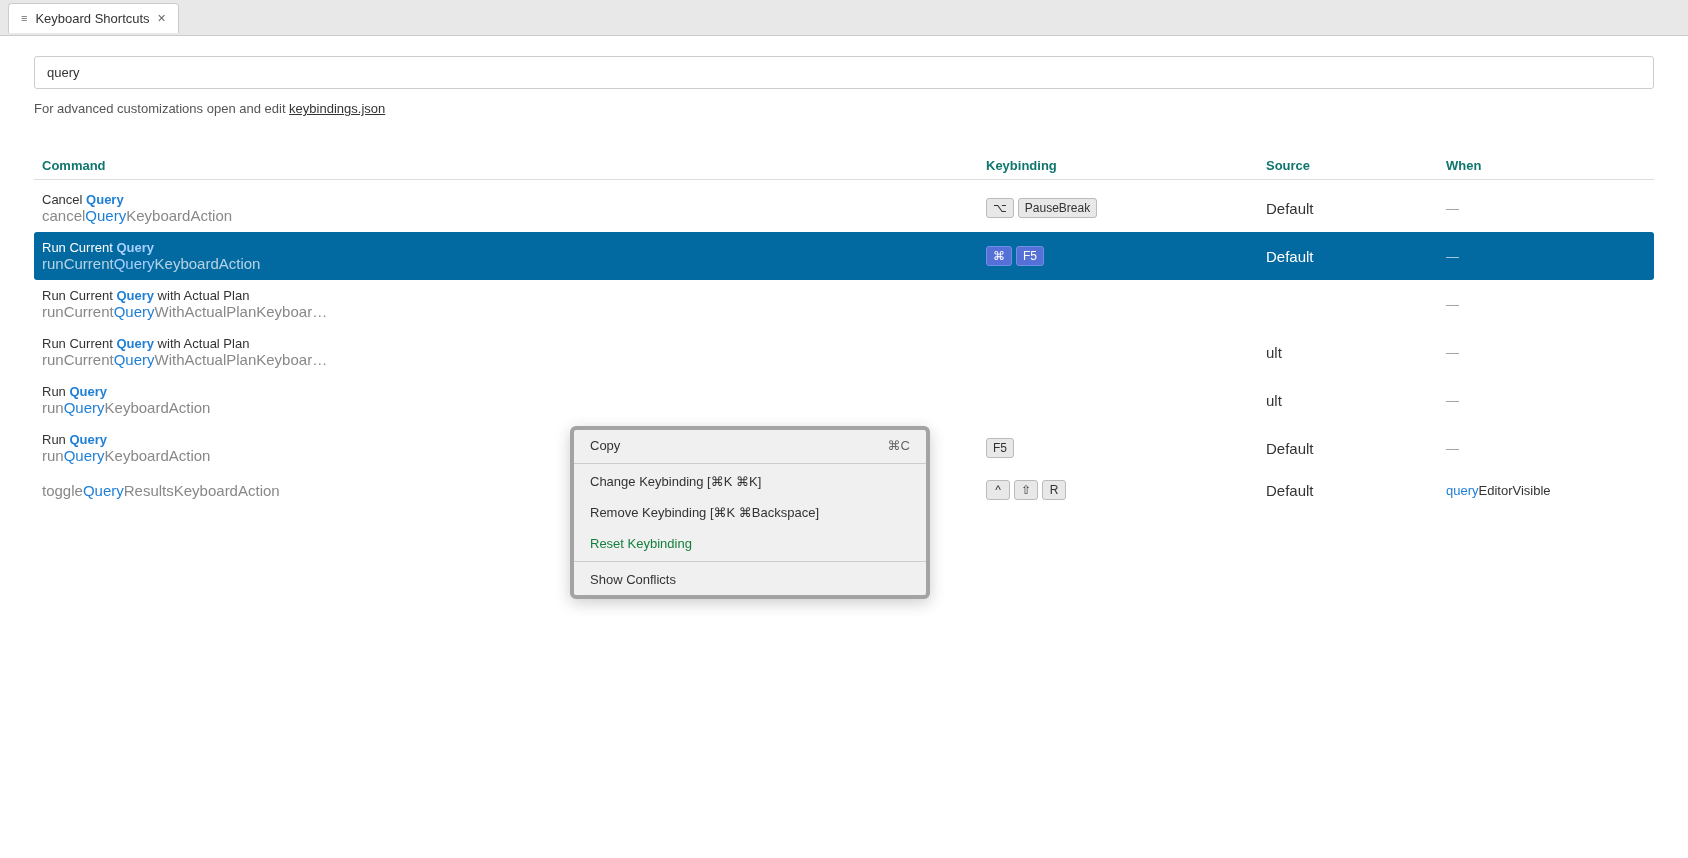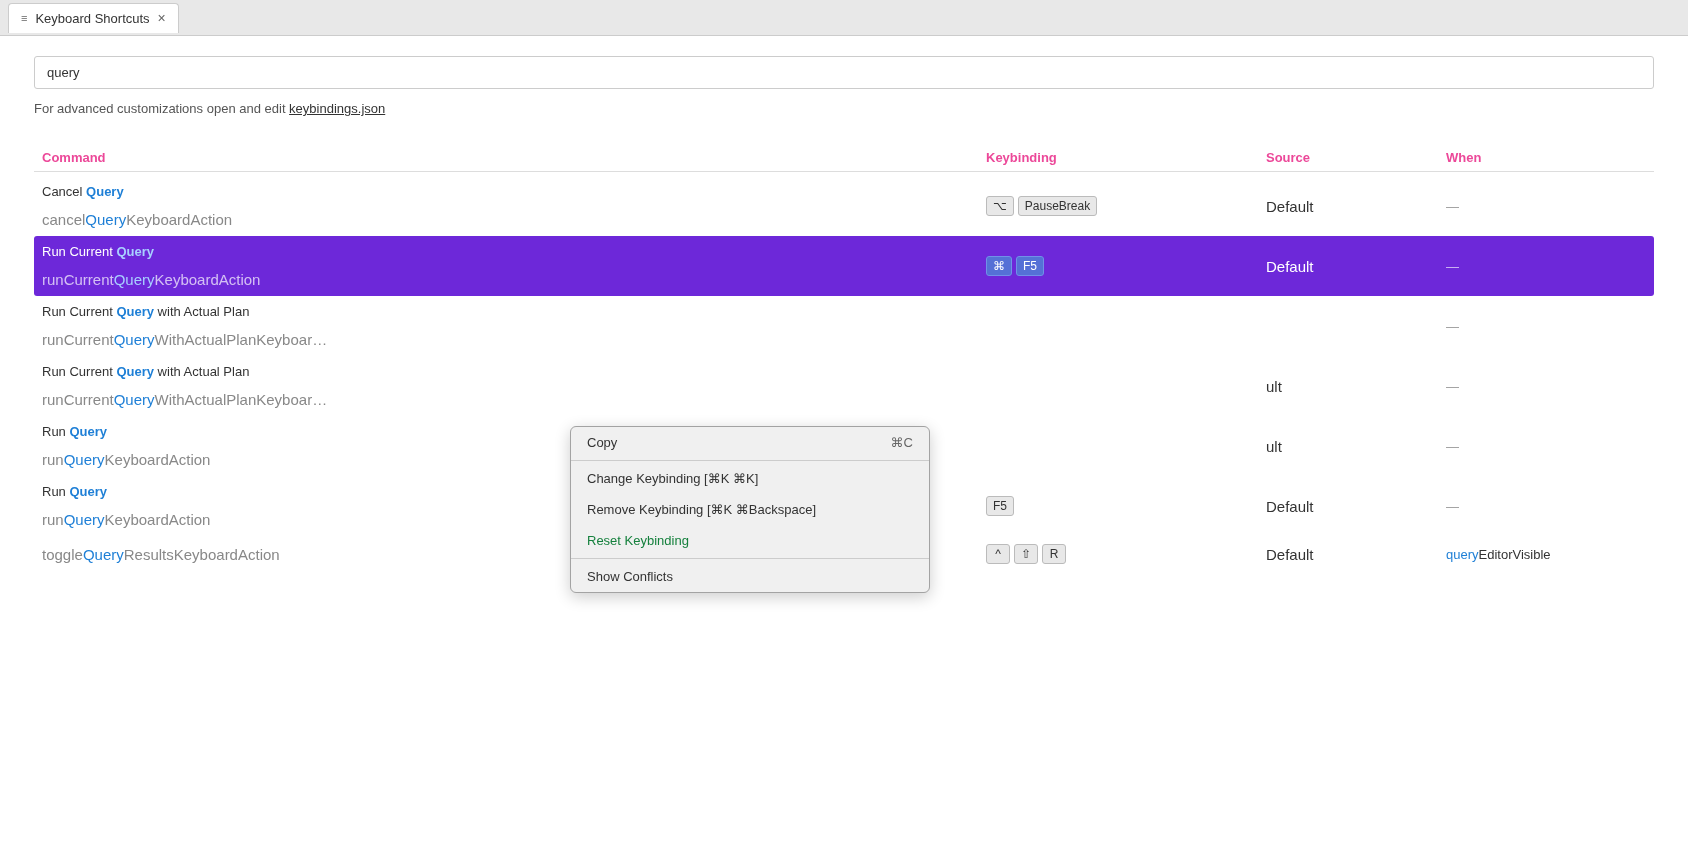--- a/index.html
+++ b/index.html
@@ -63,58 +63,58 @@
       font-size: 13px;
       color: #333;
       outline: none;
       margin-bottom: 12px;
     }
 
     
     .help-text {
       font-size: 13px;
       color: #555;
-      margin-bottom: 28px;
+      margin-bottom: 36px;
     }
     .help-link {
       color: #333;
       text-decoration: underline;
       cursor: pointer;
     }
     .table-header {
       display: grid;
       grid-template-columns: 1fr 280px 180px 200px;
       padding: 6px 8px;
       border-bottom: 1px solid #ddd;
       margin-bottom: 4px;
     }
     .col-header {
       font-weight: 600;
       font-size: 13px;
-      color: #ec4899;
+      color: #0f766e;
     }
 
     .table-row {
       display: grid;
       grid-template-columns: 1fr 280px 180px 200px;
       padding: 8px 8px;
       border-radius: 2px;
       align-items: center;
       position: relative;
     }
     .table-row.selected {
-      background: #6d28d9;
+      background: #0369a1;
       color: white;
       border-radius: 3px;
     }
 
     .cmd-cell {
       display: flex;
       flex-direction: column;
-      gap: 12px;
+      gap: 0;
     }
     .cmd-name {
       font-size: 13px;
       color: #333;
       font-weight: normal;
     }
     .cmd-name .highlight {
       color: #1e7fd6;
       font-weight: bold;
     }
@@ -171,21 +171,21 @@
       top: 50%;
       transform: translateY(-50%);
       font-size: 12px;
       color: white;
     }
 
     
     .context-menu {
       position: absolute;
       background: #f0f0f0;
-      border: 1px solid #a3a3a3;
+      border: 4px solid #a3a3a3;
       border-radius: 6px;
       box-shadow: 0 4px 16px rgba(0,0,0,0.2);
       min-width: 360px;
       z-index: 100;
       overflow: hidden;
       top: 390px;
       left: 570px;
     }
     .context-menu-item {
       padding: 8px 16px;

